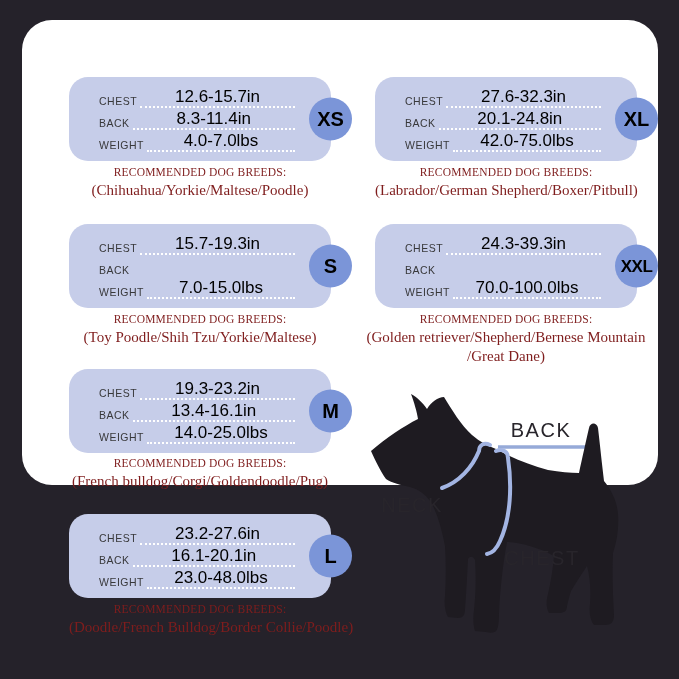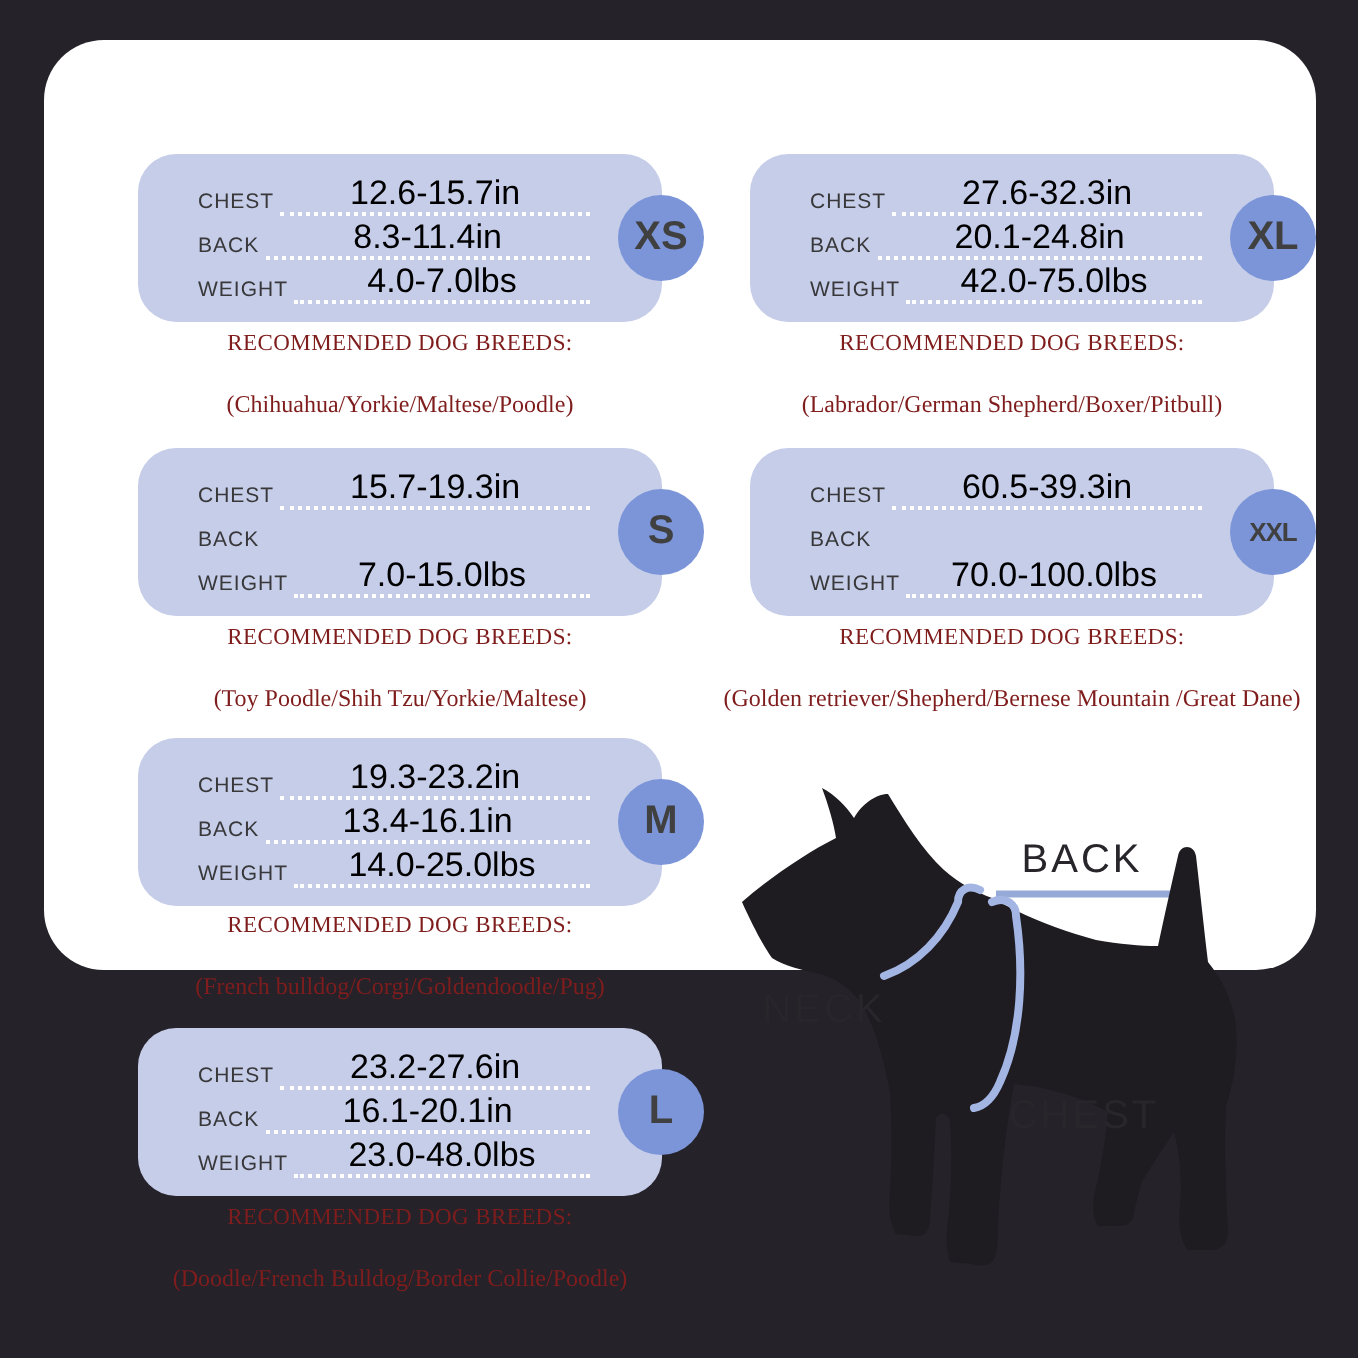--- a/index.html
+++ b/index.html
@@ -17,44 +17,44 @@
     position:absolute;width:262px;height:84px;
     background:#c6cde9;border-radius:19px;
     padding:9px 36px 0 30px;box-sizing:border-box;
   }
   #card-xs{left:47px;top:57px}   #card-xl{left:353px;top:57px}
   #card-s{left:47px;top:204px}   #card-xxl{left:353px;top:204px}
   #card-m{left:47px;top:349px}   #card-l{left:47px;top:494px}
   .badge{
     position:absolute;top:50%;right:-21px;transform:translateY(-50%);
     width:43px;height:43px;border-radius:50%;
-    background:#7b95d8;color:#404040;
+    background:#7b95d8;color:#000000;
     font-weight:bold;font-size:20px;
     display:flex;align-items:center;justify-content:center;
   }
-  .badge.small{font-size:13px;letter-spacing:-0.5px;}
+  .badge.small{font-size:17px;letter-spacing:-0.5px;}
   .mrow{display:flex;align-items:flex-end;height:22px;}
   .mlabel{
     font-size:10.5px;letter-spacing:0.5px;color:#38383a;
     line-height:1;padding:0 3px 2px 0;white-space:nowrap;
   }
   .leader{
     flex:1;border-bottom:2px dotted #ffffff;
     text-align:center;font-size:17px;color:#000000;line-height:1.05;
   }
   
   .breeds{position:absolute;text-align:center;color:#7f1d1d;font-family:Liberation Serif, serif;}
   #breeds-xs{left:47px;top:146px;width:262px}
   #breeds-xl{left:353px;top:146px;width:262px}
   #breeds-s{left:47px;top:293px;width:262px}
   #breeds-xxl{left:334px;top:293px;width:300px}
   #breeds-m{left:47px;top:437px;width:262px}
   #breeds-l{left:47px;top:583px;width:262px}
   .b1{font-size:11.5px;letter-spacing:0.2px;}
-  .b2{font-size:12px;margin-top:17px;line-height:1.25;}
+  .b2{font-size:15px;margin-top:3px;line-height:1.25;}
   .nowrap .b2{white-space:nowrap;}
   
   .dog-wrap{position:absolute;left:340px;top:365px;width:270px;height:250px;}
   .dog-wrap svg{position:absolute;left:0;top:0;}
   .diagram-label{
     position:absolute;width:90px;text-align:center;
     font-size:20px;letter-spacing:1.5px;color:#28252b;line-height:1;
   }
   #lbl-back{left:134px;top:35px}
   #lbl-neck{left:5px;top:110px}
@@ -120,21 +120,21 @@
     <div class="badge">S</div>
   </div>
   <div class="breeds nowrap" id="breeds-s">
     <div class="b1">RECOMMENDED DOG BREEDS:</div>
     <div class="b2">(Toy Poodle/Shih Tzu/Yorkie/Maltese)</div>
   </div>
 
   <div class="card" id="card-xxl">
     <div class="mrow">
       <span class="mlabel">CHEST</span>
-      <span class="leader">60.5-39.3in</span>
+      <span class="leader">24.3-39.3in</span>
     </div>
     <div class="mrow">
       <span class="mlabel">BACK</span>
     </div>
     <div class="mrow">
       <span class="mlabel">WEIGHT</span>
       <span class="leader">70.0-100.0lbs</span>
     </div>
     <div class="badge small">XXL</div>
   </div>

